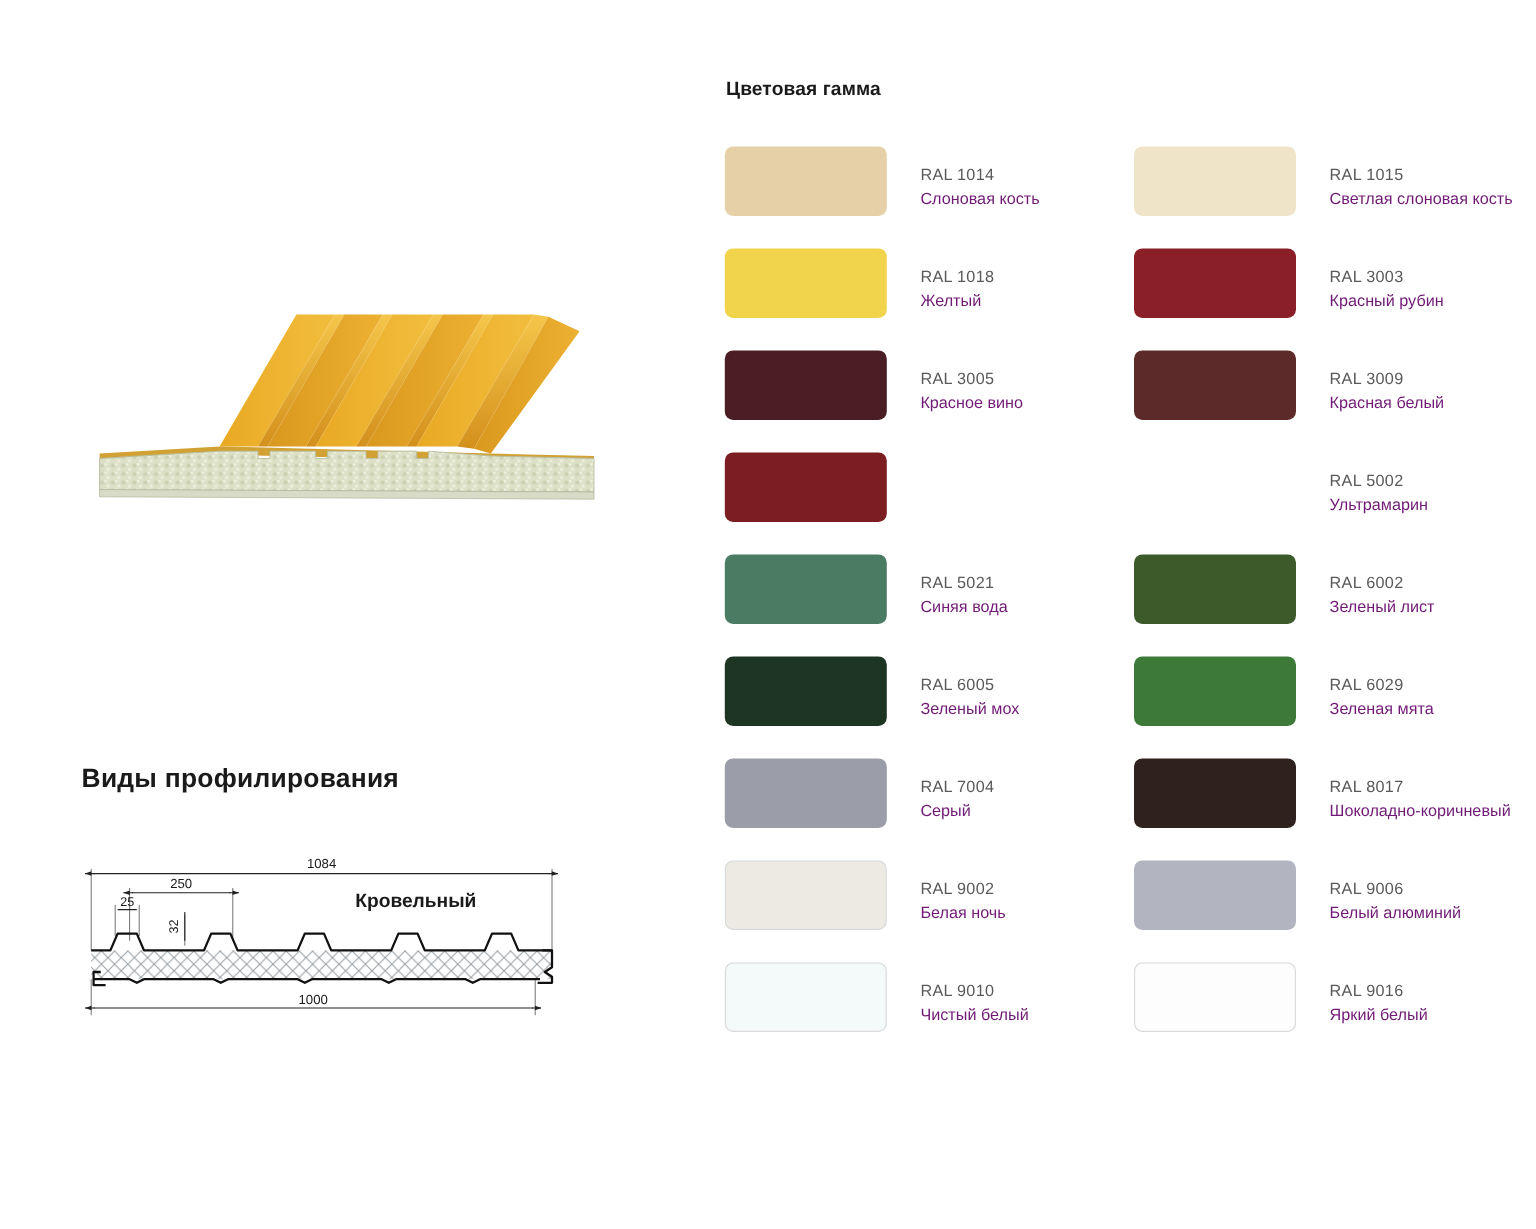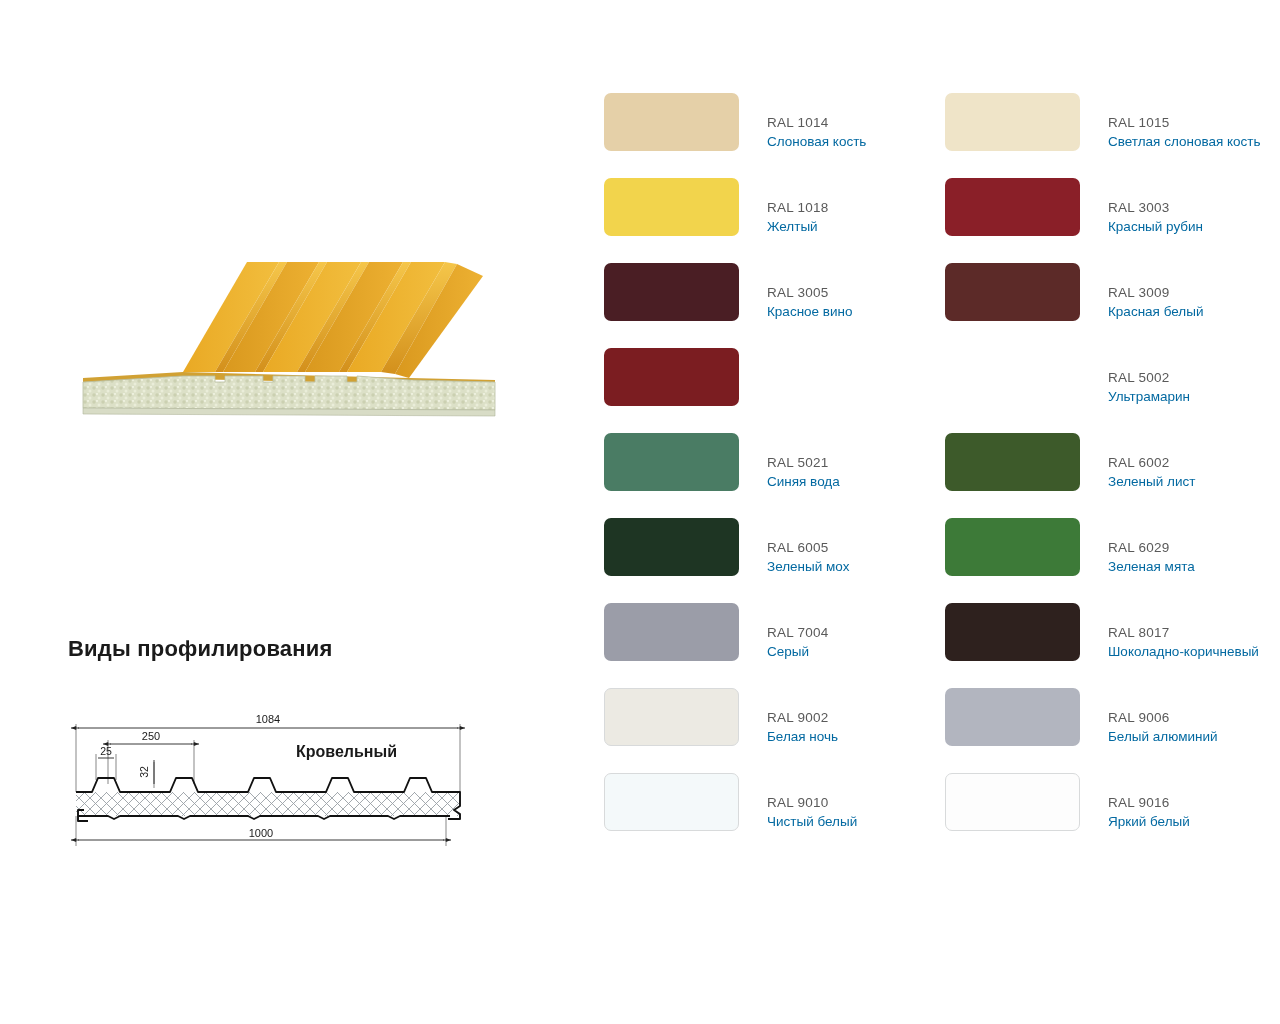--- a/index.html
+++ b/index.html
@@ -82,21 +82,21 @@
     margin: 0 0 24px 1px;
     letter-spacing: 0.1px;
   }
   .color-grid {
     display: grid;
     grid-template-columns: 341px 341px;
     grid-auto-rows: 85px;
   }
   .color-item {
     display: flex;
-    align-items: flex-end;
+    align-items: center;
   }
   .swatch {
     width: 135px;
     height: 58px;
     border-radius: 7px;
     flex: 0 0 auto;
     box-sizing: border-box;
     position: relative;
   }
   .swatch.bordered {
@@ -108,21 +108,21 @@
     line-height: 1.42;
   }
   .ral-code {
     font-size: 13.5px;
     color: #5a5a5a;
     display: block;
     letter-spacing: 0.25px;
   }
   .ral-name {
     font-size: 13.5px;
-    color: #0369a1;
+    color: #701a75;
     display: block;
     white-space: nowrap;
   }
 </style>
 </head>
 <body>
 
 <div class="left-pane">
 
   <div class="panel-render">
@@ -242,20 +242,21 @@
 
         <path d="M16,122 L10,122 L10,133 L20,133" fill="none" stroke="#111" stroke-width="1.9" stroke-linejoin="round"></path>
 
         <path d="M384,104 L392,104 L392,118 L386,122 L392,126 L392,131 L380,131" fill="none" stroke="#111" stroke-width="1.9" stroke-linejoin="round"></path>
       </svg>
     </div>
   </div>
 </div>
 
 <div class="color-pane">
+  <h2 class="color-heading">Цветовая гамма</h2>
   <div class="color-grid">
       <div class="color-item">
         <div class="swatch" style="background: rgb(229, 208, 168);"></div>
         <div class="swatch-caption">
           <span class="ral-code">RAL 1014</span>
           <span class="ral-name">Слоновая кость</span>
         </div>
       </div>
       <div class="color-item">
         <div class="swatch" style="background: rgb(239, 228, 200);"></div>

